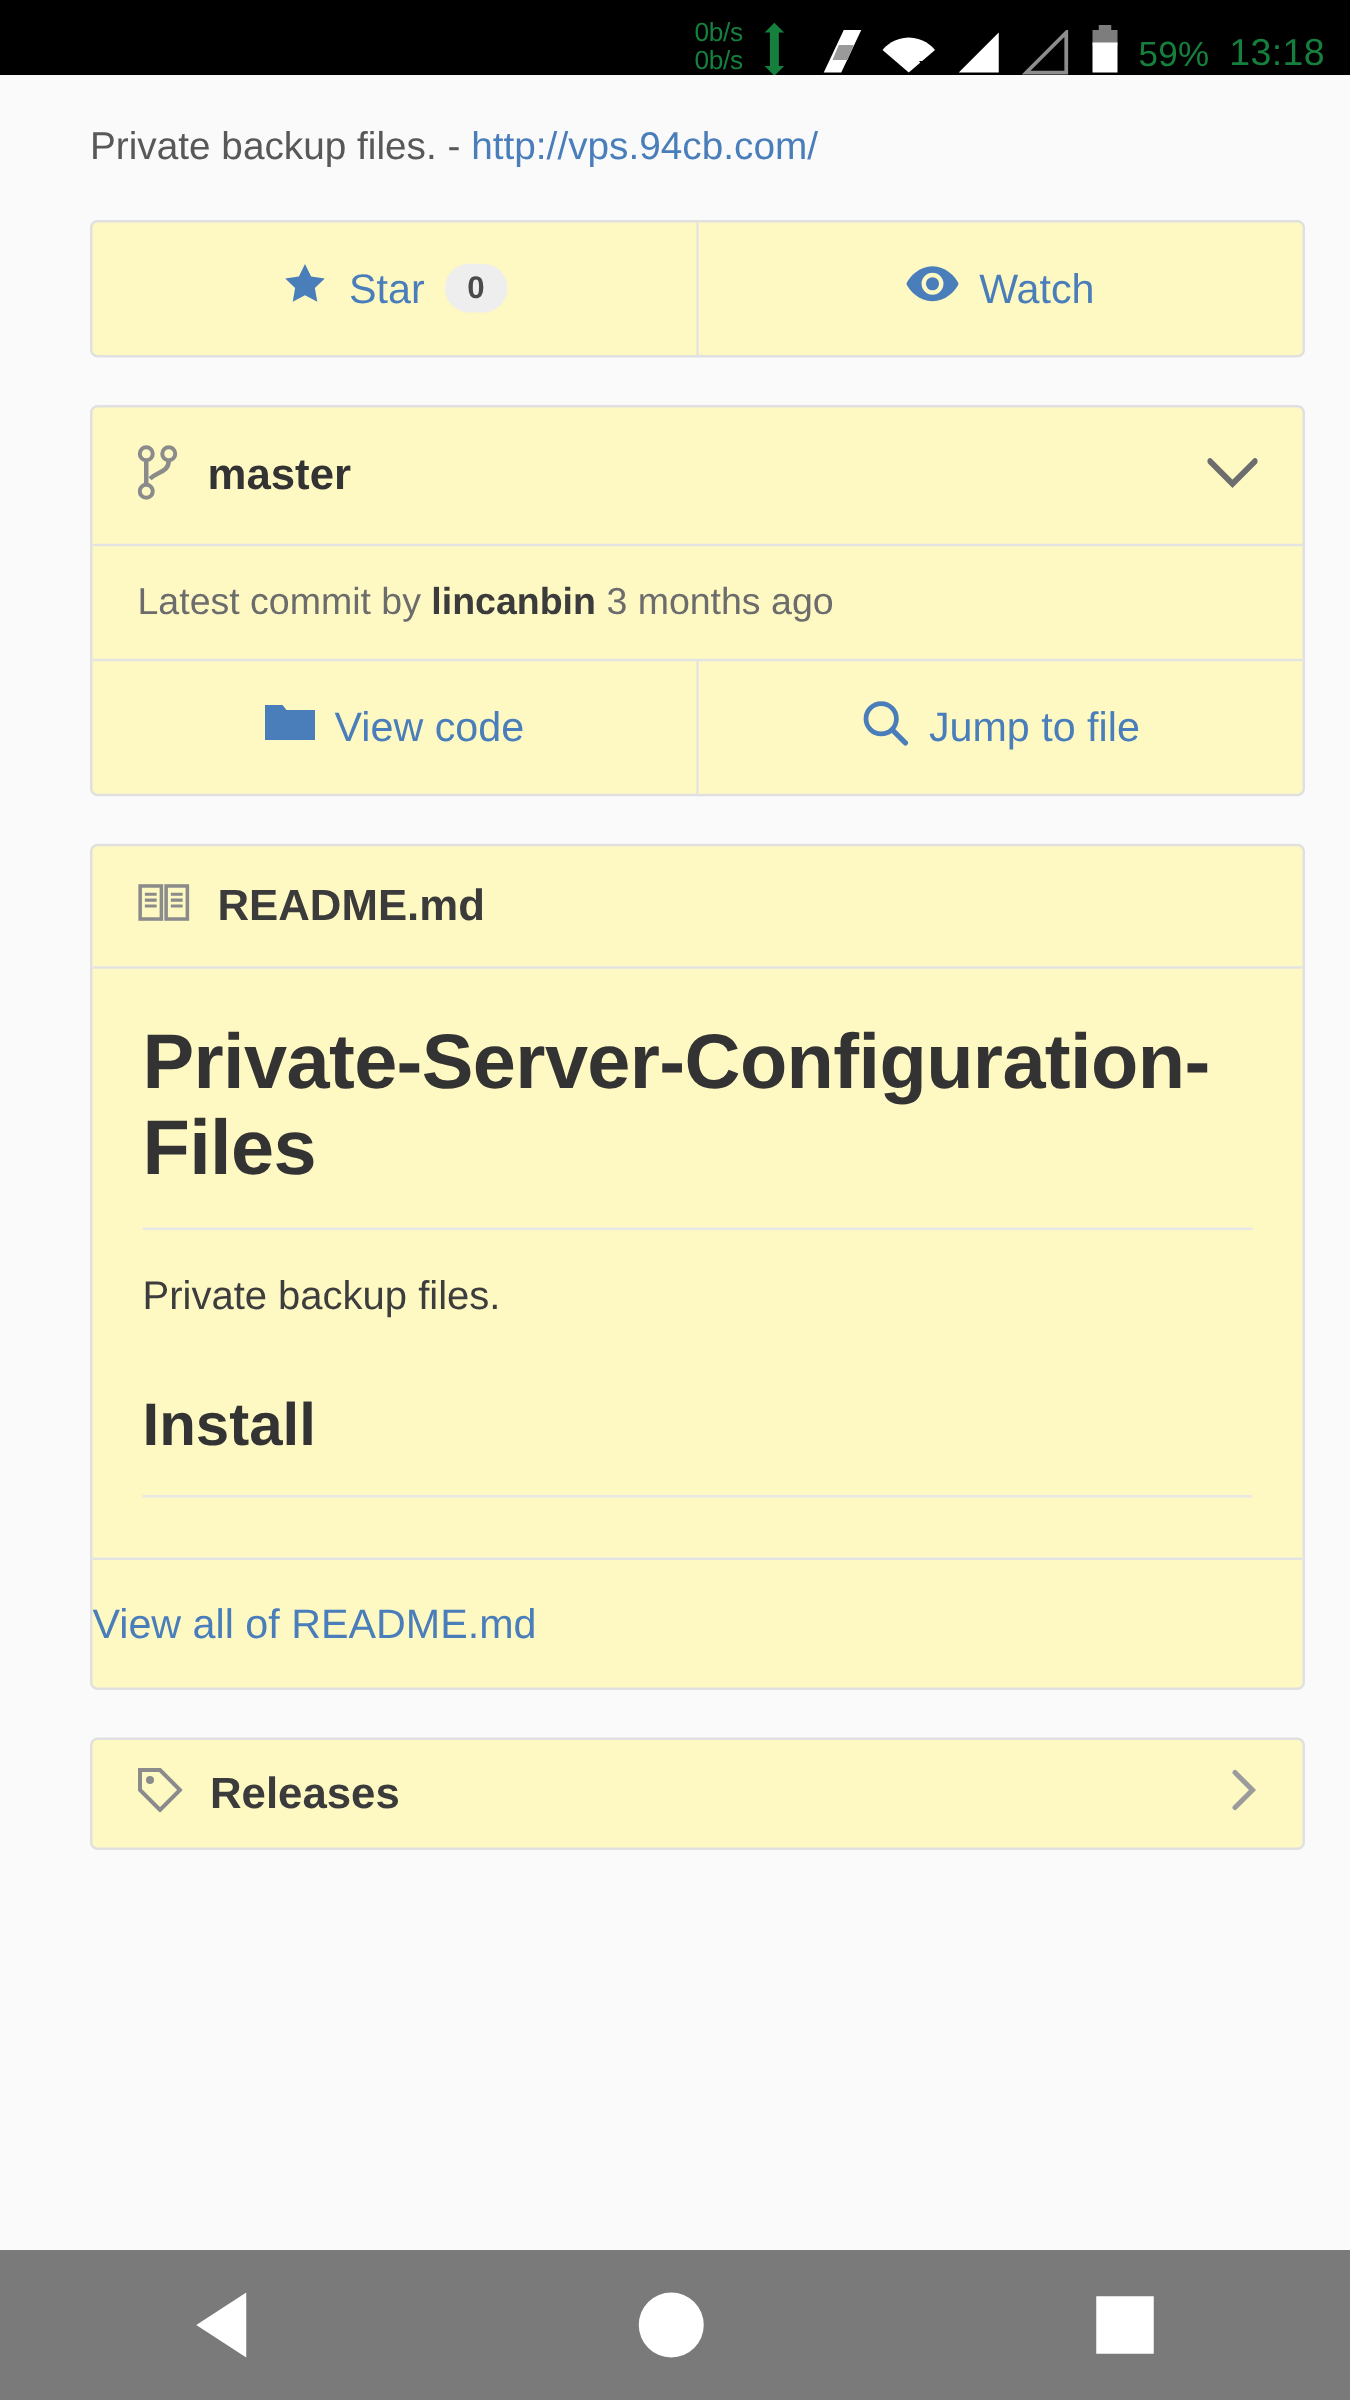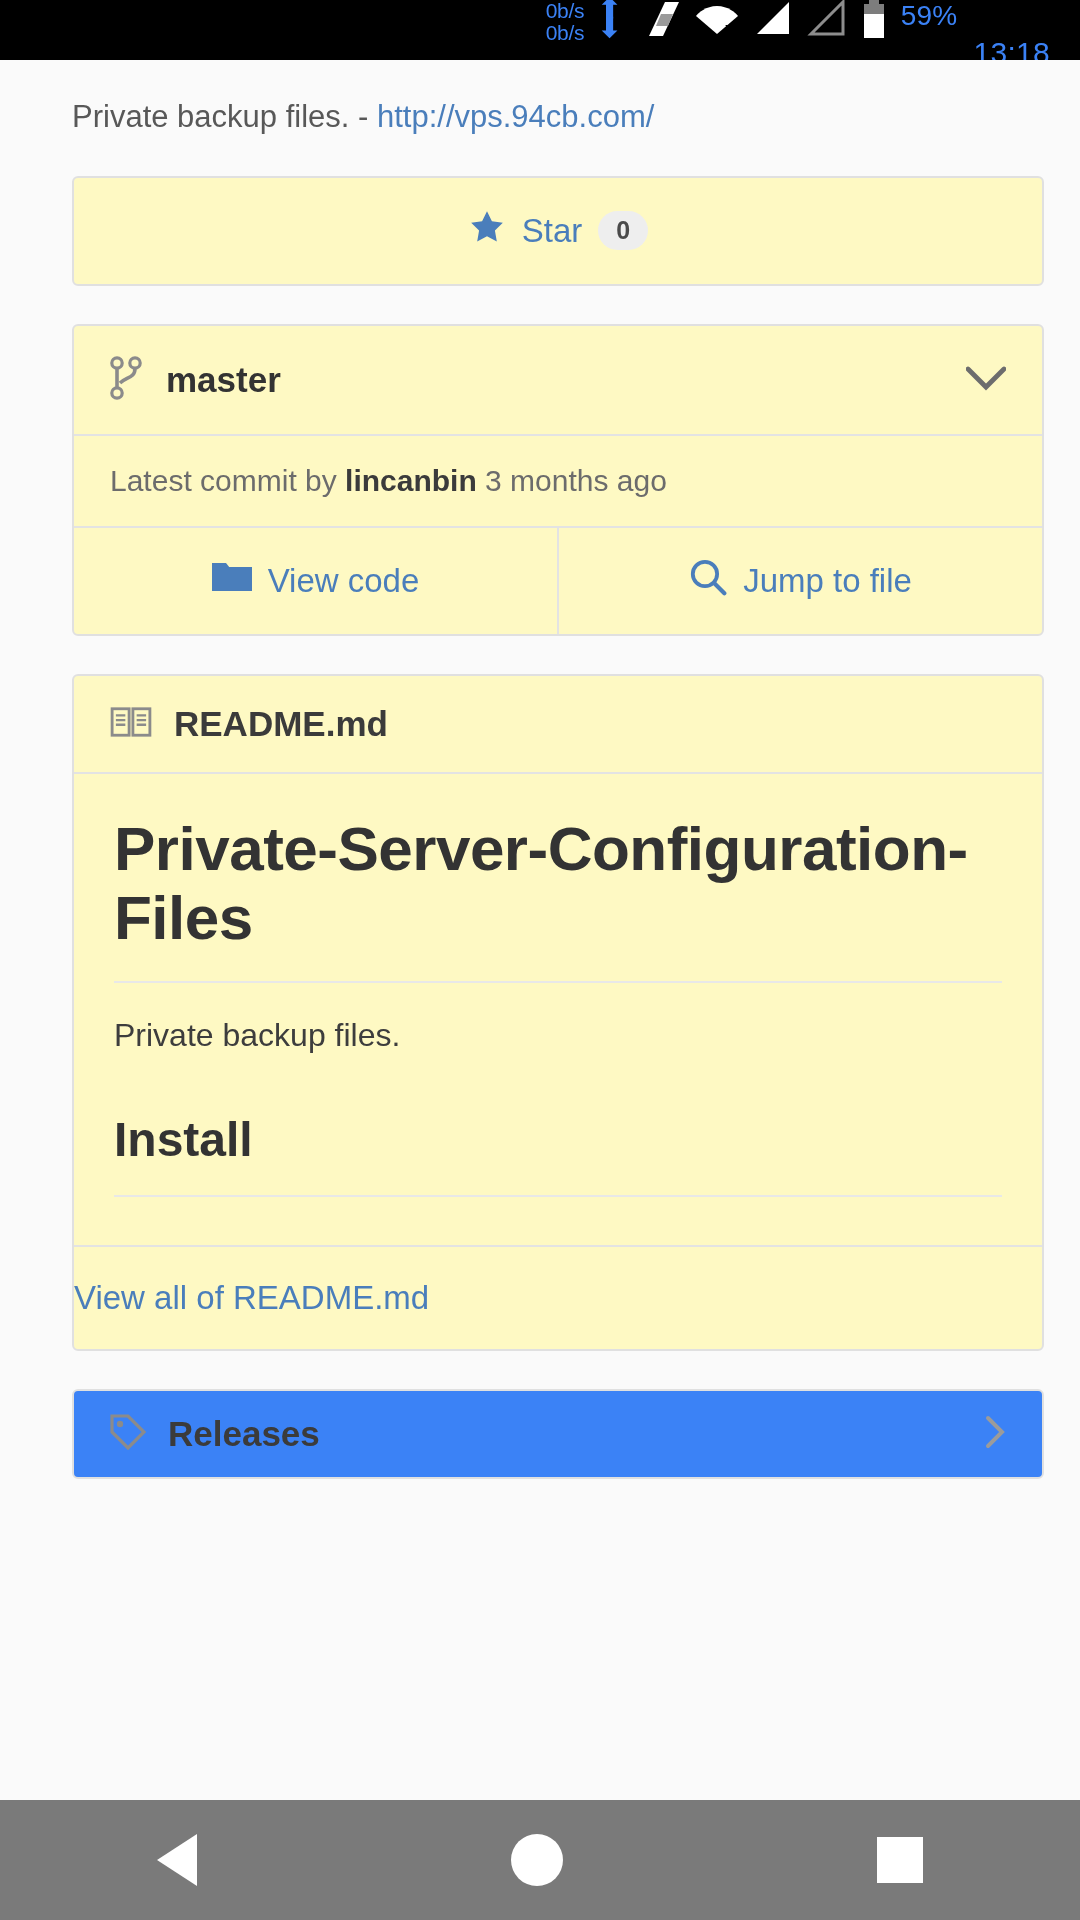--- a/index.html
+++ b/index.html
@@ -6,23 +6,23 @@
   html,body { width:1080px; height:1920px; }
   body {
     font-family:"Liberation Sans", sans-serif;
     background:#fafafa;
     overflow:hidden;
     position:relative;
   }
 
   
   .statusbar{
-    height:60px; background:#000; color:#3b82f6;
-    display:flex; align-items:flex-start; justify-content:flex-end;
-    padding-right:30px; gap:14px;
+    height:60px; background:#000; color:#15803d;
+    display:flex; align-items:flex-end; justify-content:flex-end;
+    padding-right:20px; gap:14px;
   }
   .netspeed{
     display:flex; flex-direction:column; align-items:flex-end;
     line-height:1.05; font-size:21px; font-weight:400; letter-spacing:-0.3px;
   }
   .arrows{ display:flex; flex-direction:column; line-height:0.72; font-size:27px; font-weight:700;}
   .arrows span{display:block;}
   .sb-icon{ display:flex; align-items:center; }
   .sb-batt-pct{ font-size:28px; letter-spacing:0.2px; }
   .sb-time{ font-size:30px; letter-spacing:0.3px; margin-left:2px;margin-top:36px;}
@@ -80,21 +80,21 @@
   }
   .md hr{ border:0; border-top:2px solid #e8e8e8; margin:28px 0 30px 0; }
   .md p{ font-size:32px; color:#3d3d3d; line-height:1.4; }
   .md h2{ font-size:48px; font-weight:700; color:#333; margin-top:54px; }
   .viewall{
     border-top:2px solid #e3e3e3;
     text-align:left; padding:32px 0;
     font-size:33px; color:#4a7ebb;
   }
   .partial-card{
-    margin:38px 36px 0 36px; background:#3b82f6;
+    margin:38px 36px 0 36px; background:#fef9c3;
     border:2px solid #e0e0e0; border-radius:6px;
     display:flex; align-items:center; justify-content:space-between;
     padding:28px 36px; height:90px; overflow:hidden;
   }
   .partial-left{ display:flex; align-items:center; gap:22px; }
   .partial-label{ font-size:35px; font-weight:700; color:#3b3b3b; }
 
   
   .navbar{
     position:absolute; bottom:0; left:0; right:0; height:120px;
@@ -170,20 +170,29 @@
   <div class="card">
     <div class="row2">
       <div class="cell">
         <span>
           <svg width="38" height="38" viewBox="0 0 24 24">
               <path fill="#4a7ebb" d="M12 2l3.1 6.3 6.9 1-5 4.9 1.2 6.9L12 17.8 5.8 21.1 7 14.2l-5-4.9 6.9-1z"></path>
             </svg>
         </span>
         <span>Star</span>
         <span class="badge">0</span>
+      </div>
+      <div class="cell">
+        <span>
+          <svg width="42" height="32" viewBox="0 0 24 16">
+              <path fill="#4a7ebb" d="M12 0C6 0 1.7 4.5 0 8c1.7 3.5 6 8 12 8s10.3-4.5 12-8c-1.7-3.5-6-8-12-8zm0 13a5 5 0 110-10 5 5 0 010 10z"></path>
+              <circle cx="12" cy="8" r="3" fill="#4a7ebb"></circle>
+            </svg>
+        </span>
+        <span>Watch</span>
       </div>
     </div>
   </div>
 
   <div class="card">
     <div class="branchrow">
       <span>
         <svg width="32" height="44" viewBox="0 0 16 22">
           <circle cx="3.5" cy="3.5" r="2.6" fill="none" stroke="#8b8b8b" stroke-width="1.6"></circle>
           <circle cx="12.5" cy="3.5" r="2.6" fill="none" stroke="#8b8b8b" stroke-width="1.6"></circle>

